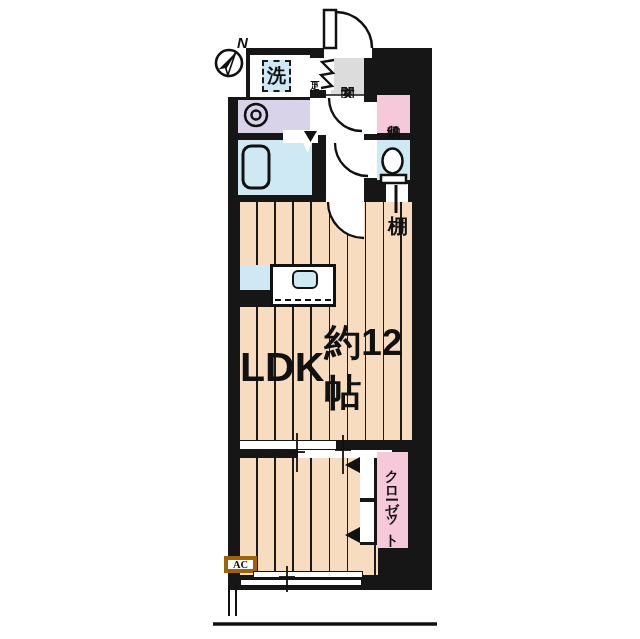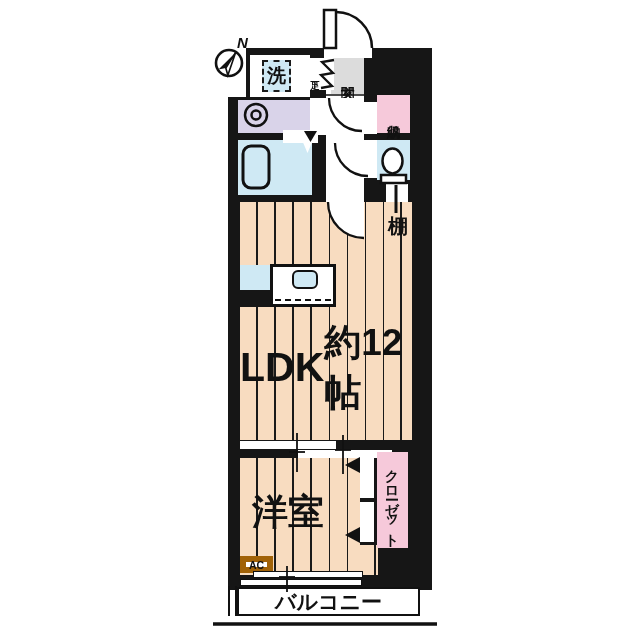--- a/index.html
+++ b/index.html
@@ -65,40 +65,34 @@
   </div>
   <div class="abs center" style="left:385px;top:213px;width:26px;height:26px;">
     <span class="lbl" style="font-size:20px;font-weight:600;">棚</span>
   </div>
 
   <div class="abs white" style="left:240px;top:441px;width:96px;height:8px;"></div>
   <div class="abs white" style="left:298px;top:450px;width:94px;height:8px;"></div>
 
   <div class="abs floor" style="left:240px;top:458px;width:120px;height:117px;"></div>
   <div class="abs floor" style="left:358px;top:545px;width:20px;height:30px;"></div>
-  <div class="abs center" style="left:240px;top:490px;width:120px;height:45px;padding-right:24px;">
-    <span class="lbl" style="font-size:36px;font-weight:700;">洋室</span>
-  </div>
 
   <div class="abs center" style="left:377px;top:452px;width:31px;height:96px;background:var(--pink);">
     <span class="lbl vtext" style="font-size:14px;font-weight:700;">クローゼット</span>
   </div>
   <div class="abs white" style="left:360px;top:456px;width:14px;height:42px;"></div>
   <div class="abs white" style="left:360px;top:502px;width:14px;height:40px;"></div>
 
-  <div class="abs white center" style="left:240px;top:556px;width:33px;height:17px;border:6px solid #a16207;">
+  <div class="abs white center" style="left:224px;top:556px;width:33px;height:17px;border:4px solid #a16207;font-family:Liberation Serif, serif;">
     <span class="lbl" style="font-size:10.5px;font-weight:600;">AC</span>
   </div>
 
   <div class="abs white" style="left:253px;top:571px;width:110px;height:7px;border:1.5px solid #111;"></div>
   <div class="abs white" style="left:240px;top:579px;width:122px;height:7px;border:1.5px solid #111;"></div>
 
-  <div class="abs white center" style="left:237px;top:587px;width:183px;height:29px;border:2.5px solid #111;">
-    <span class="lbl" style="font-size:21px;font-weight:600;">バルコニー</span>
-  </div>
 
   <svg width="640" height="639" viewBox="0 0 640 639">
 
     <g>
       <path d="M336,48 L336,12 A36,36 0 0 1 372,48 Z" fill="#fff" stroke="none"></path>
       <path d="M336,12 A36,36 0 0 1 372,48" fill="none" stroke="#111" stroke-width="2.5"></path>
       <rect x="324" y="10" width="12" height="38" fill="#fff" stroke="#111" stroke-width="2.5"></rect>
     </g>
 
     <line x1="326" y1="95" x2="364" y2="95" stroke="#111" stroke-width="1.5"></line>

